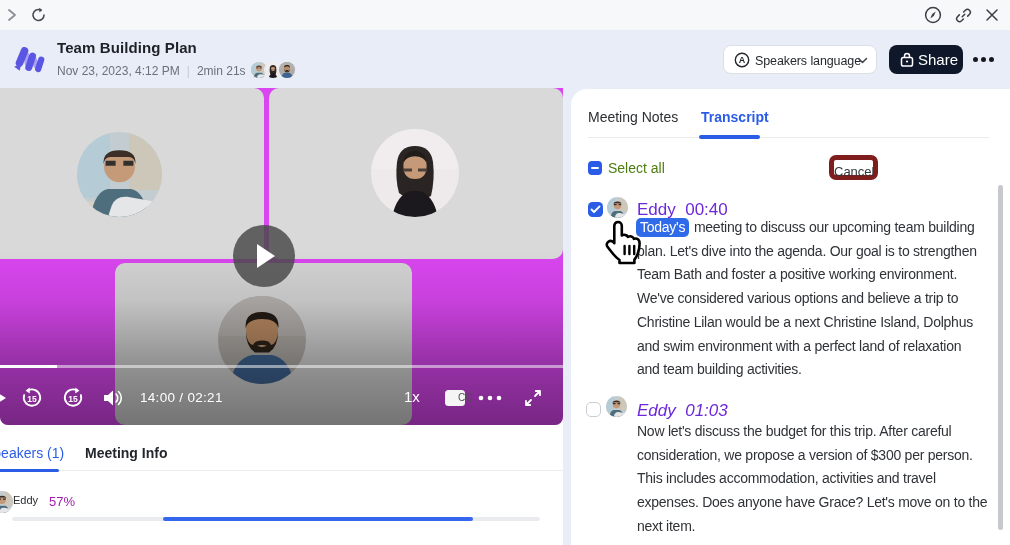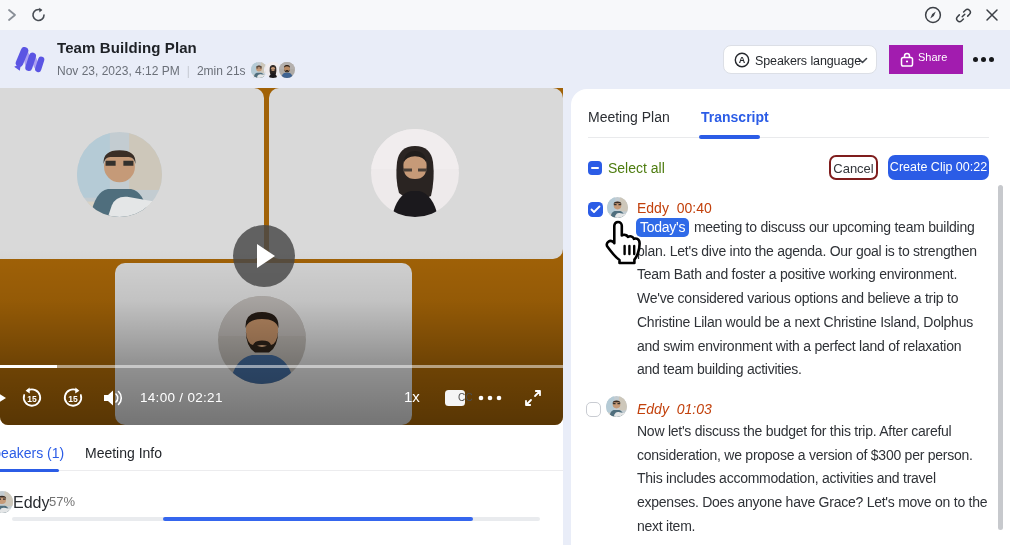--- a/index.html
+++ b/index.html
@@ -12,64 +12,64 @@
   #topbar { left:0; top:0; width:1010px; height:30px; background:#f7f8fa; }
 
   
   #header { left:0; top:30px; width:1010px; height:58px; background:#e9edf8; }
   #title { left:57px; top:39px; font-size:15px; font-weight:700; color:#1e2126; letter-spacing:.1px; }
   #subtitle { left:57px; top:64px; font-size:12px; color:#6b7079; }
   .sep { color:#c6cad2; padding:0 7px; }
   #avstack { left:251px; top:62px; }
   #avstack .a { position:absolute; width:16px; height:16px; border-radius:50%; overflow:hidden; box-shadow:0 0 0 1px #e9edf8; }
   #btn-lang { left:723px; top:45px; width:154px; height:29px; background:#fff; border:1px solid #dcdfe6; border-radius:8px; font-size:12.5px; letter-spacing:-0.1px; color:#25282d; }
-  #btn-share { left:889px; top:45px; width:74px; height:29px; background:#a21caf; border-radius:0; color:#fff; font-size:11px; font-weight:500; }
+  #btn-share { left:889px; top:45px; width:74px; height:29px; background:#0f172a; border-radius:8px; color:#fff; font-size:15px; font-weight:500; }
 
   
   #main { left:0; top:88px; width:1010px; height:457px; background:#e9edf8; }
   #leftcol { left:0; top:0; width:563px; height:457px; background:#fff; }
-  #video { left:0; top:0; width:563px; height:337px; background:#a16207; overflow:hidden; border-radius:0 0 8px 8px; }
+  #video { left:0; top:0; width:563px; height:337px; background:#d946ef; overflow:hidden; border-radius:0 0 8px 8px; }
   .tile { position:absolute; background:#d9d9d9; border-radius:10px; }
   #overlay { position:absolute; left:0; top:0; width:563px; height:337px; background:linear-gradient(to bottom, rgba(0,0,0,0) 48%, rgba(0,0,0,.08) 63%, rgba(0,0,0,.3) 81%, rgba(0,0,0,.45) 100%); }
   #playbtn { position:absolute; left:233px; top:137px; width:62px; height:62px; background:rgba(72,72,72,.83); border-radius:50%; }
   #playbtn svg { position:absolute; left:22px; top:17px; }
   #progress { position:absolute; left:0; top:277px; width:563px; height:3px; background:rgba(255,255,255,.5); }
   #progress .done { position:absolute; left:0; top:0; width:57px; height:3px; background:#fff; }
   #time { position:absolute; left:140px; top:302px; font-size:13.5px; letter-spacing:.3px; color:#fff; font-weight:500; }
   #speed { position:absolute; left:404px; top:300px; font-size:15px; font-weight:500; color:#fff;text-align:center; }
   #ccbox { position:absolute; left:445px; top:302px; width:20px; height:16px; background:#f5f5f5; border-radius:3.5px; color:#4e4e4e; font-size:10px; font-weight:400; text-align:center; line-height:16px; letter-spacing:.3px;padding-left:13px; }
   .vicon { position:absolute; }
 
   
   #subtabs { position:absolute; left:0; top:337px; width:563px; height:120px; background:#fff; }
   .stab { position:absolute; top:20px; font-size:14px; }
   #stab1 { left:-16px; color:#2b5ce6; font-weight:500; }
-  #stab2 { left:85px; color:#23262b; font-weight:400; }
+  #stab2 { left:85px; color:#23262b; font-weight:700; }
   #stabline { position:absolute; left:0; top:45px; width:563px; height:1px; background:#ececee; }
   #stabu { position:absolute; left:-16px; top:44px; width:75px; height:3px; background:#2b5ce6; border-radius:2px; }
   #spk-av { position:absolute; left:-9px; top:66px; width:22px; height:22px; border-radius:50%; overflow:hidden; }
-  #spk-name { position:absolute; left:13px; top:69px; font-size:16px; color:#282b30; font-weight:500; }
-  #spk-pct { position:absolute; left:49px; top:69px; font-size:13px; color:#737373; }
+  #spk-name { position:absolute; left:13px; top:69px; font-size:11px; color:#282b30; font-weight:500; }
+  #spk-pct { position:absolute; left:49px; top:69px; font-size:13px; color:#a21caf; }
   #spk-track { position:absolute; left:12px; top:92px; width:528px; height:4px; background:#e9ebee; border-radius:2px; }
   #spk-blue { position:absolute; left:151px; top:0; width:310px; height:4px; background:#3566ee; border-radius:2px; }
 
   
   #panel { left:571px; top:1px; width:439px; height:456px; background:#fff; border-radius:16px 0 0 0; }
   #tab1 { position:absolute; left:17px; top:20px; font-size:14px; color:#2b2e33; font-weight:500; }
   #tab2 { position:absolute; left:130px; top:20px; font-size:14px; color:#2b5ce6; font-weight:700; }
   #tabline { position:absolute; left:17px; top:48px; width:401px; height:1px; background:#e9eaec; }
   #tabu { position:absolute; left:128px; top:46px; width:61px; height:4px; background:#2b5ce6; border-radius:3px; }
   .cb { position:absolute; border-radius:4px; }
   #cb-all { left:17px; top:72px; width:14px; height:14px; background:#2b5ce6; }
   #cb-all:after { content:""; position:absolute; left:3px; top:6px; width:8px; height:2px; background:#fff; border-radius:1px; }
   #selectall { position:absolute; left:37px; top:71px; font-size:14px; color:#4d7c0f; font-weight:500; }
-  #btn-cancel { position:absolute; left:258px; top:66px; width:49px; height:25px; background:#fff; border:2px solid #7f1d1d; border-radius:7px; font-size:13px; color:#33363b; text-align:center; line-height:23px; }
+  #btn-cancel { position:absolute; left:258px; top:66px; width:49px; height:25px; background:#fff; border:5px solid #7f1d1d; border-radius:7px; font-size:13px; color:#33363b; text-align:center; line-height:23px; }
   #btn-create { position:absolute; left:317px; top:66px; width:101px; height:25px; background:#2b5ce6; border-radius:7px; font-size:12.5px; color:#fff; font-weight:500; text-align:center; line-height:25px; }
 
-  .entry-name { position:absolute; font-size:14px; color:#c2410c; }
+  .entry-name { position:absolute; font-size:17px; color:#6d28d9; }
   .para { position:absolute; left:66px; width:380px; font-size:14px; letter-spacing:-0.25px; line-height:23.7px; color:#2f3237; }
   #cb1 { left:17px; top:113px; width:15px; height:15px; background:#2b5ce6; border-radius:4.5px; }
   #cb2 { left:15px; top:313px; width:15px; height:15px; background:#fff; border:1.5px solid #c9ccd2; border-radius:5px; }
   .av20 { position:absolute; width:21px; height:21px; border-radius:50%; overflow:hidden; }
   #hl { background:#2f6ae8; color:#fff; border-radius:5px; padding:1px 4px 2px 4px; margin-left:-1px; margin-right:1px; }
   #hand { position:absolute; left:33px; top:130px; }
   #scrollbar { position:absolute; left:427px; top:96px; width:5px; height:345px; background:#c7c9cd; border-radius:3px; }
 </style>
 </head>
 <body>
@@ -266,28 +266,27 @@
         </span>
       <div id="spk-name">Eddy</div>
       <div id="spk-pct">57%</div>
       <div id="spk-track">
           <div id="spk-blue"></div>
         </div>
     </div>
   </div>
 
   <div class="abs" id="panel">
-    <div id="tab1">Meeting Plan</div>
+    <div id="tab1">Meeting Notes</div>
     <div id="tab2">Transcript</div>
     <div id="tabline"></div>
     <div id="tabu"></div>
     <div class="cb" id="cb-all"></div>
     <div id="selectall">Select all</div>
     <div id="btn-cancel">Cancel</div>
-    <div id="btn-create">Create Clip 00:22</div>
 
     <div class="cb" id="cb1">
         <svg style="position:absolute;left:2px;top:3px" width="11" height="9" viewBox="0 0 11 9">
           <path d="M1.5 4.5 L4 7 L9.5 1.5" fill="none" stroke="#fff" stroke-width="1.8" stroke-linecap="round" stroke-linejoin="round"></path>
         </svg>
       </div>
     <span class="av20" style="left:36px; top:108px;">
         <svg width="21" height="21" viewBox="0 0 44 44">
           <use href="#av-eddy"></use>
         </svg>

